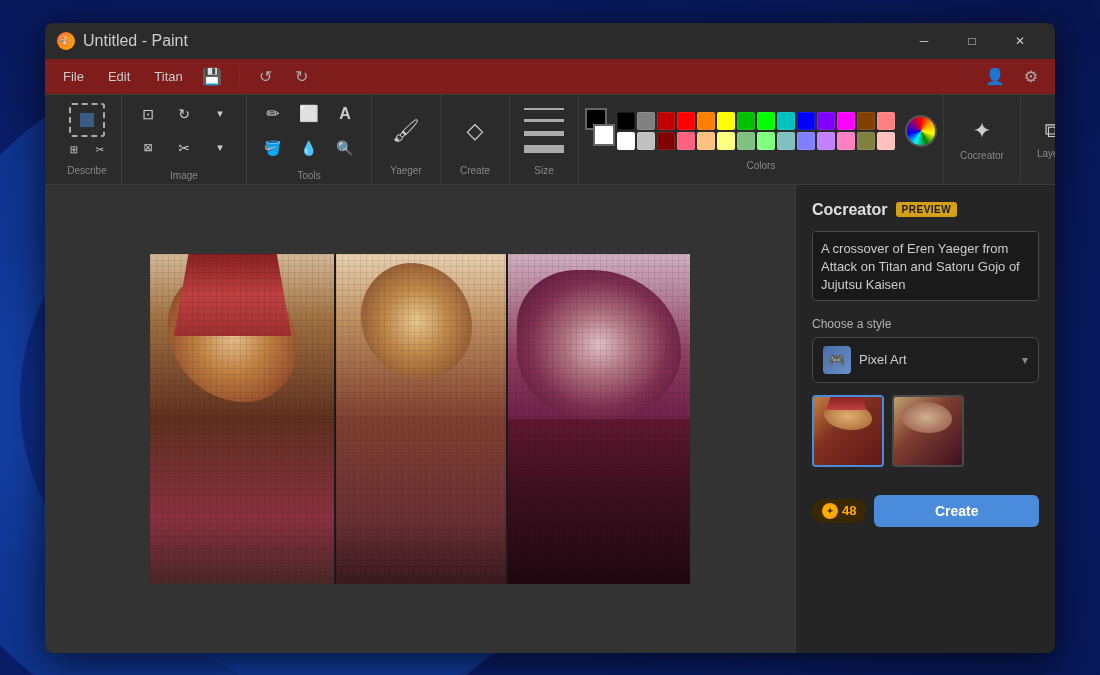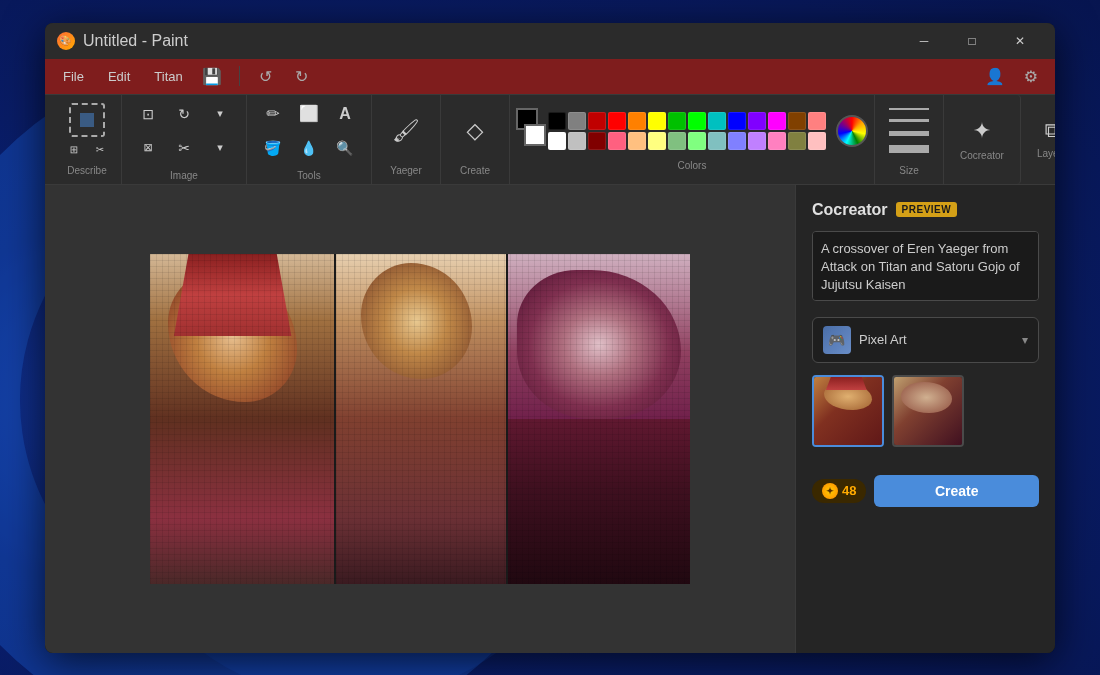--- a/index.html
+++ b/index.html
@@ -618,20 +618,30 @@
         <div style="font-size:22px;">🖌</div>
       </div>
       <div class="ribbon-group-label">Yaeger</div>
     </div>
 
     <div class="ribbon-group">
       <div class="ribbon-btn-large">
         <div style="font-size:22px;">◇</div>
       </div>
       <div class="ribbon-group-label">Create</div>
+    </div>
+
+    <div class="ribbon-group">
+      <div style="display:flex;flex-direction:column;gap:5px;padding:4px;">
+        <div style="width:40px;height:2px;background:#aaa;margin:2px 0;"></div>
+        <div style="width:40px;height:3px;background:#aaa;margin:2px 0;"></div>
+        <div style="width:40px;height:5px;background:#aaa;margin:2px 0;"></div>
+        <div style="width:40px;height:8px;background:#aaa;margin:2px 0;"></div>
+      </div>
+      <div class="ribbon-group-label">Size</div>
     </div>
 
     <div class="ribbon-group colors-section" style="flex:1;border-right:1px solid #3a3a3a;">
       <div class="color-swatches-container">
         <div class="color-selected-box">
           <div class="color-box primary"></div>
           <div class="color-box secondary"></div>
         </div>
         <div class="color-swatches-grid" id="swatches-grid">
             <div class="swatch" style="background: rgb(0, 0, 0);"></div>
@@ -663,30 +673,20 @@
             <div class="swatch" style="background: rgb(128, 128, 64);"></div>
             <div class="swatch" style="background: rgb(255, 192, 192);"></div>
           </div>
         <div style="margin-left:4px;cursor:pointer;">
           <div style="width:32px;height:32px;border-radius:50%;background:conic-gradient(red,orange,yellow,green,cyan,blue,purple,red);border:2px solid #555;"></div>
         </div>
       </div>
       <div class="ribbon-group-label">Colors</div>
     </div>
 
-    <div class="ribbon-group">
-      <div style="display:flex;flex-direction:column;gap:5px;padding:4px;">
-        <div style="width:40px;height:2px;background:#aaa;margin:2px 0;"></div>
-        <div style="width:40px;height:3px;background:#aaa;margin:2px 0;"></div>
-        <div style="width:40px;height:5px;background:#aaa;margin:2px 0;"></div>
-        <div style="width:40px;height:8px;background:#aaa;margin:2px 0;"></div>
-      </div>
-      <div class="ribbon-group-label">Size</div>
-    </div>
-
     <div class="ribbon-group cocreator-ribbon-btn">
       <div class="cocreator-star">✦</div>
       <div class="ribbon-group-label">Cocreator</div>
     </div>
 
     <div class="ribbon-group layers-ribbon-btn">
       <div style="font-size:20px;color:#ccc;">⧉</div>
       <div class="ribbon-group-label">Layers</div>
     </div>
   </div>
@@ -708,20 +708,21 @@
       <div class="cocreator-header">
         <span class="cocreator-title">Cocreator</span>
         <span class="preview-badge">PREVIEW</span>
       </div>
 
       <div>
         <textarea class="prompt-textarea" style="">A crossover of Eren Yaeger from Attack on Titan and Satoru Gojo of Jujutsu Kaisen</textarea>
       </div>
 
       <div>
+        <div class="cocreator-section-label" style="margin-bottom:6px;">Choose a style</div>
         <div class="style-dropdown">
           <div class="style-icon">🎮</div>
           <span class="style-name">Pixel Art</span>
           <span class="style-chevron">▾</span>
         </div>
       </div>
 
       <div>
         <div class="variants-row">
           <div class="variant-thumb selected">

